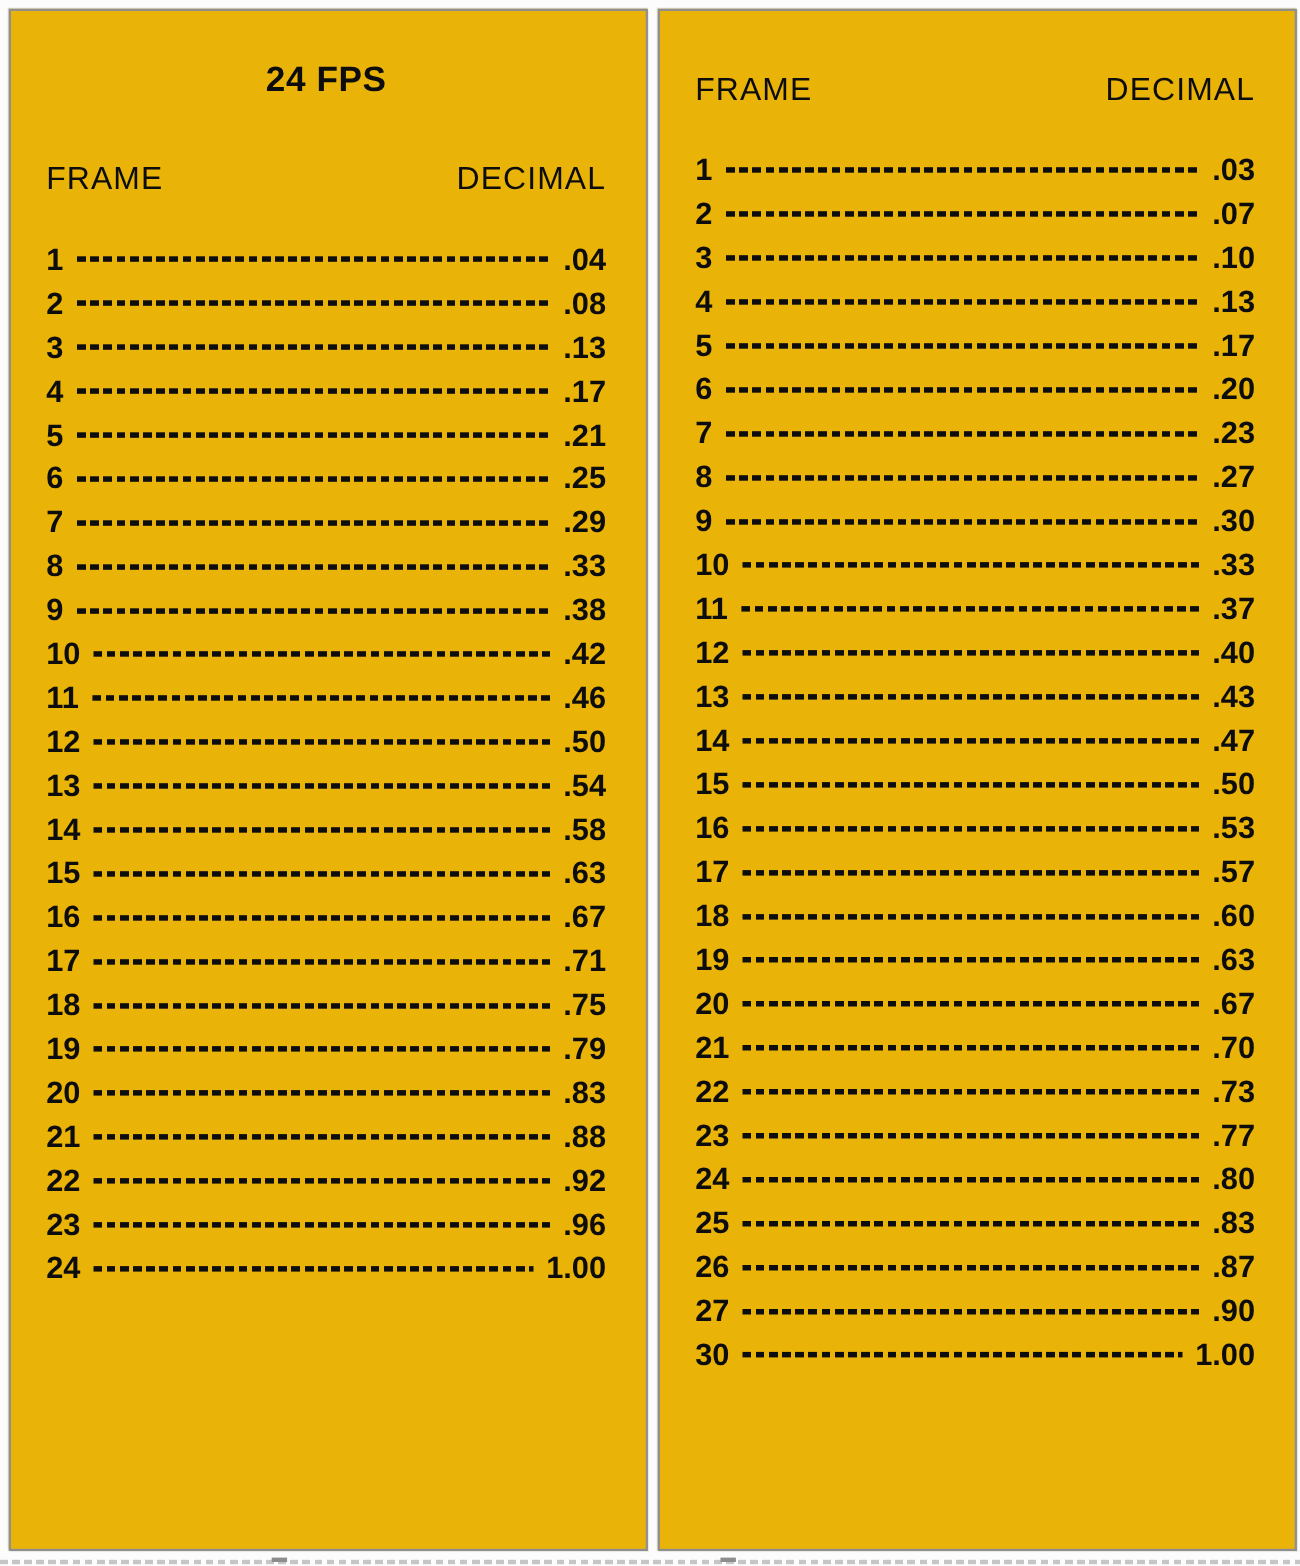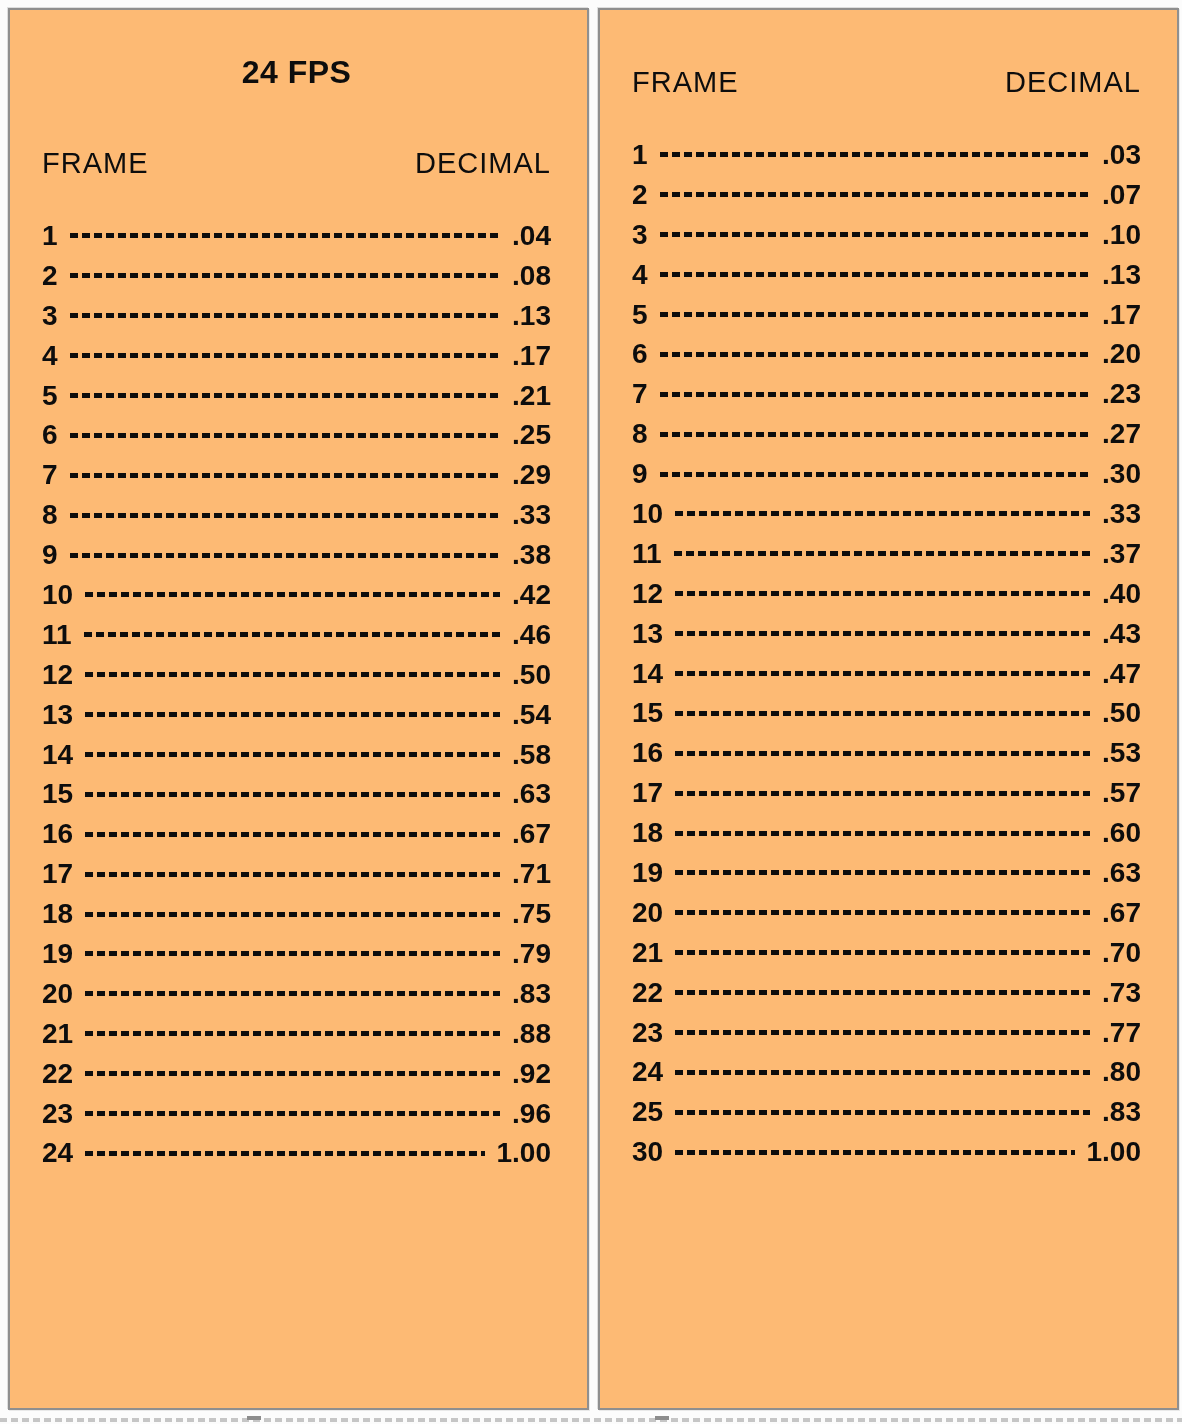--- a/index.html
+++ b/index.html
@@ -16,21 +16,21 @@
     position: absolute;
     top: 8px;
     left: 8px;
     display: flex;
     gap: 9px;
   }
   .panel {
     width: 581px;
     height: 1402px;
     box-sizing: border-box;
-    background: #fdba74;
+    background: #eab308;
     border: 2px solid #8f8f8f;
     box-shadow: -1px -1px 0 #dedede, 1px 1px 0 #e9e9e9;
     padding: 0 36px 0 32px;
   }
   .title {
     margin: 0;
     padding-top: 44px;
     text-align: center;
     font-size: 32px;
     font-weight: bold;
@@ -340,20 +340,30 @@
           <span class="num">24</span>
           <span class="leader"></span>
           <span class="val">.80</span>
         </div>
         <div class="row">
           <span class="num">25</span>
           <span class="leader"></span>
           <span class="val">.83</span>
         </div>
         <div class="row">
+          <span class="num">26</span>
+          <span class="leader"></span>
+          <span class="val">.87</span>
+        </div>
+        <div class="row">
+          <span class="num">27</span>
+          <span class="leader"></span>
+          <span class="val">.90</span>
+        </div>
+        <div class="row">
           <span class="num">30</span>
           <span class="leader"></span>
           <span class="val">1.00</span>
         </div>
       </div>
   </section>
 
 </div>
 
 <div class="bottom-dashes">

